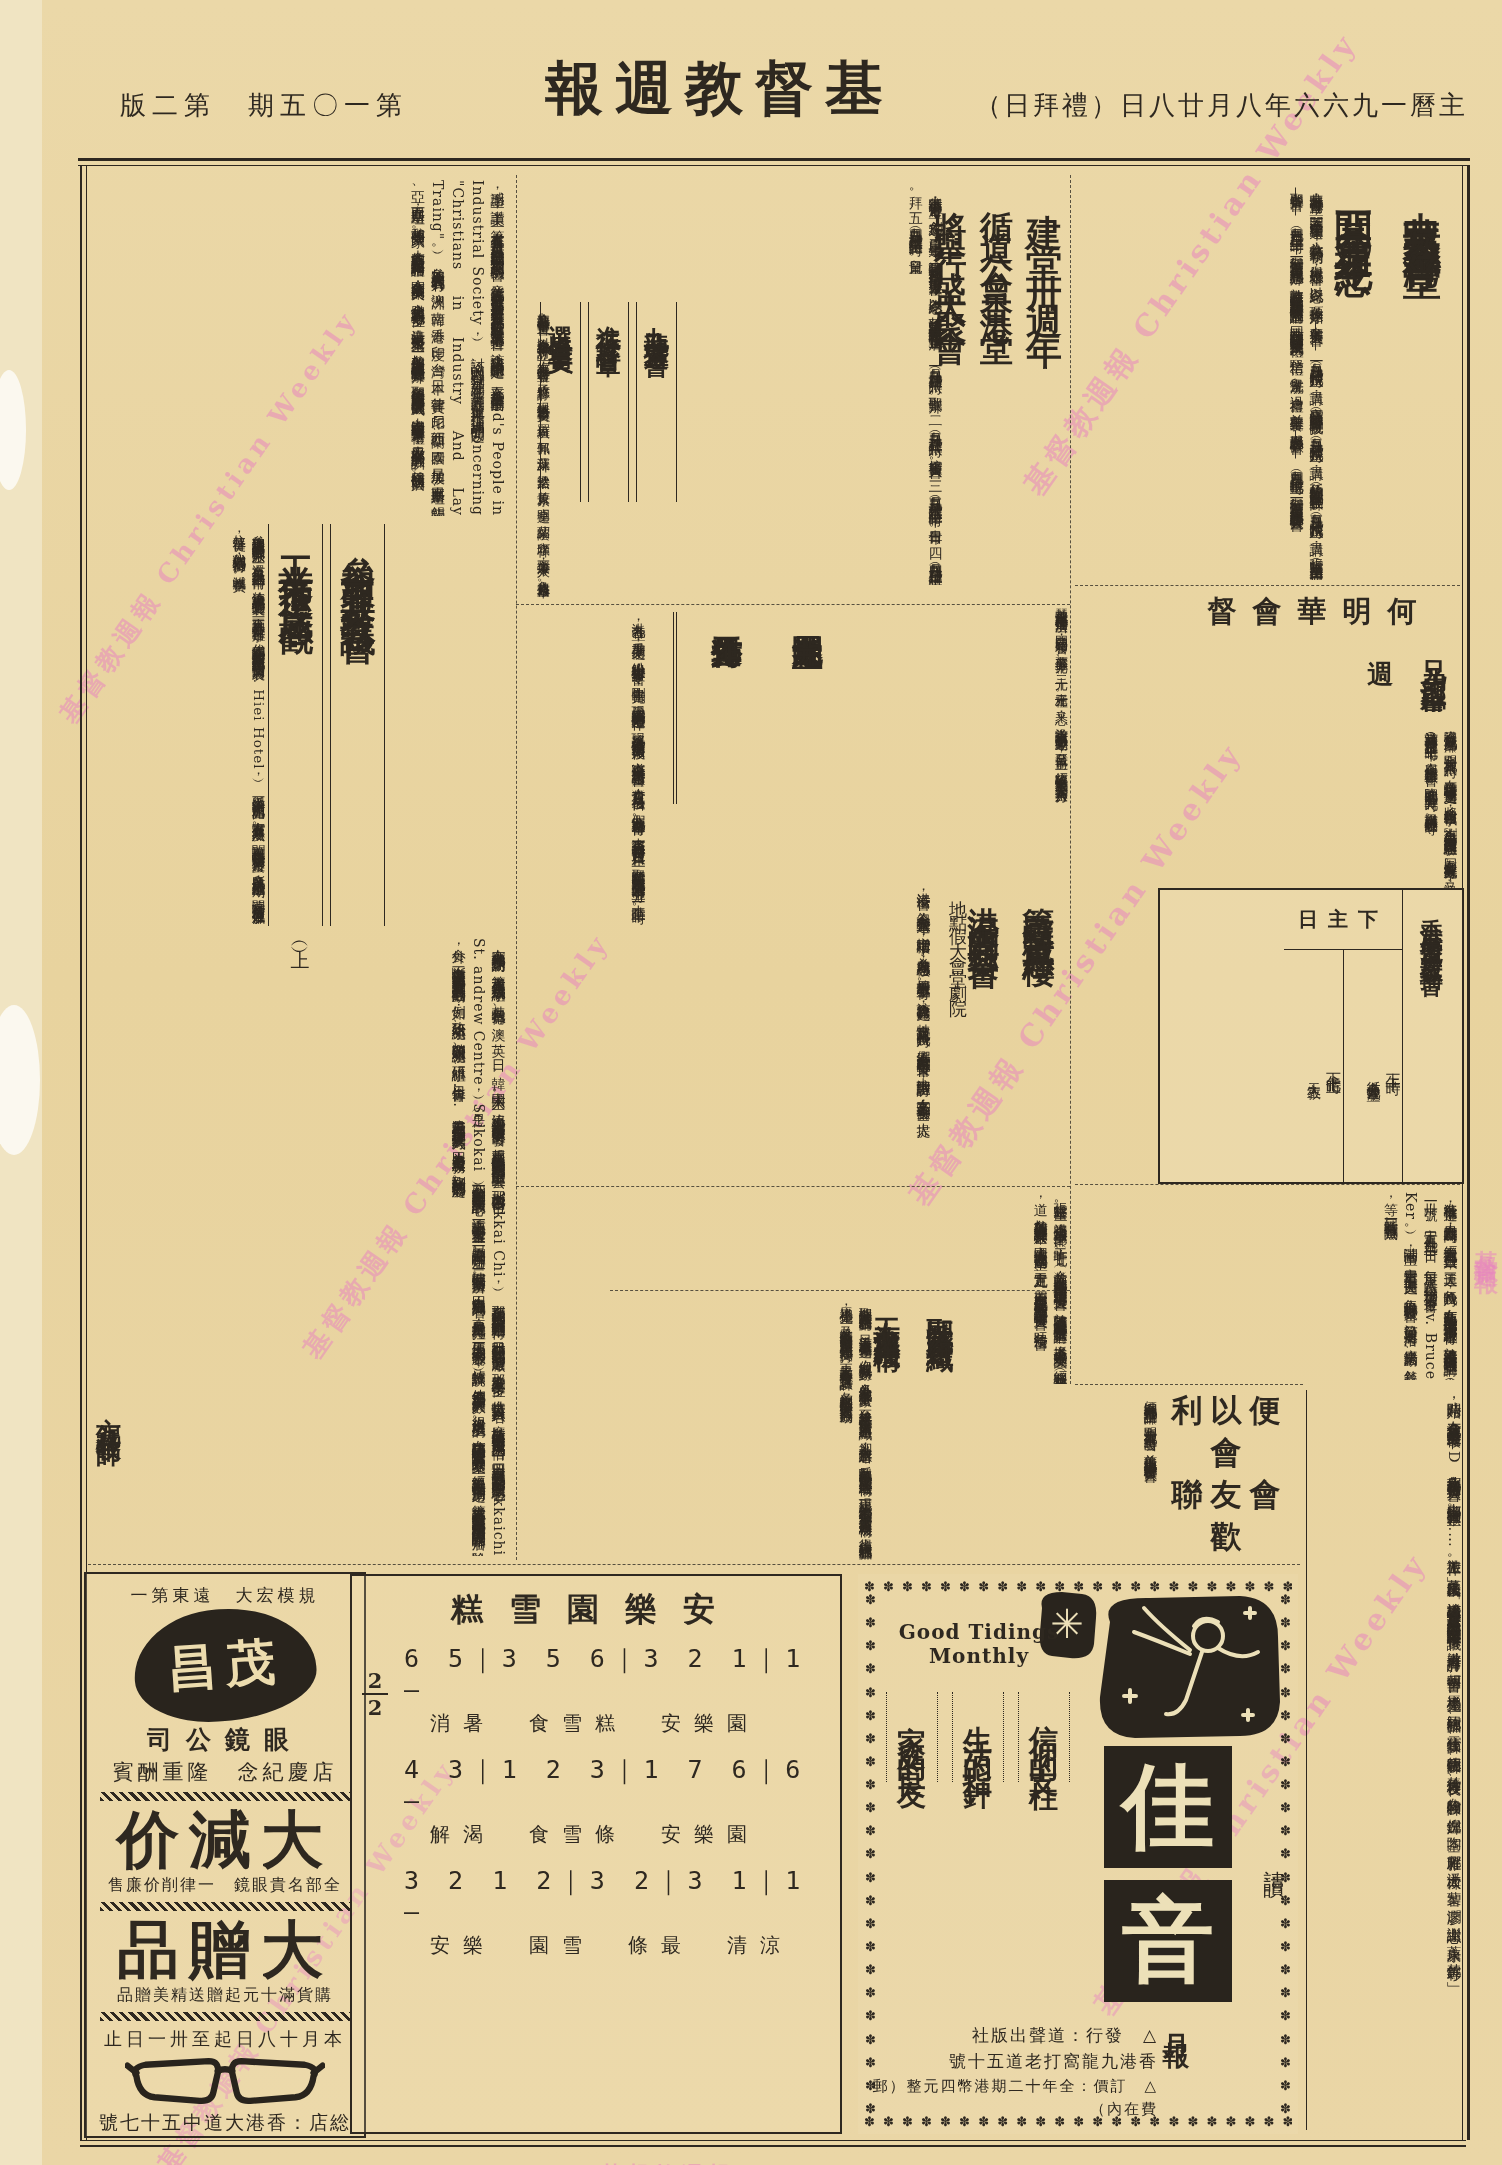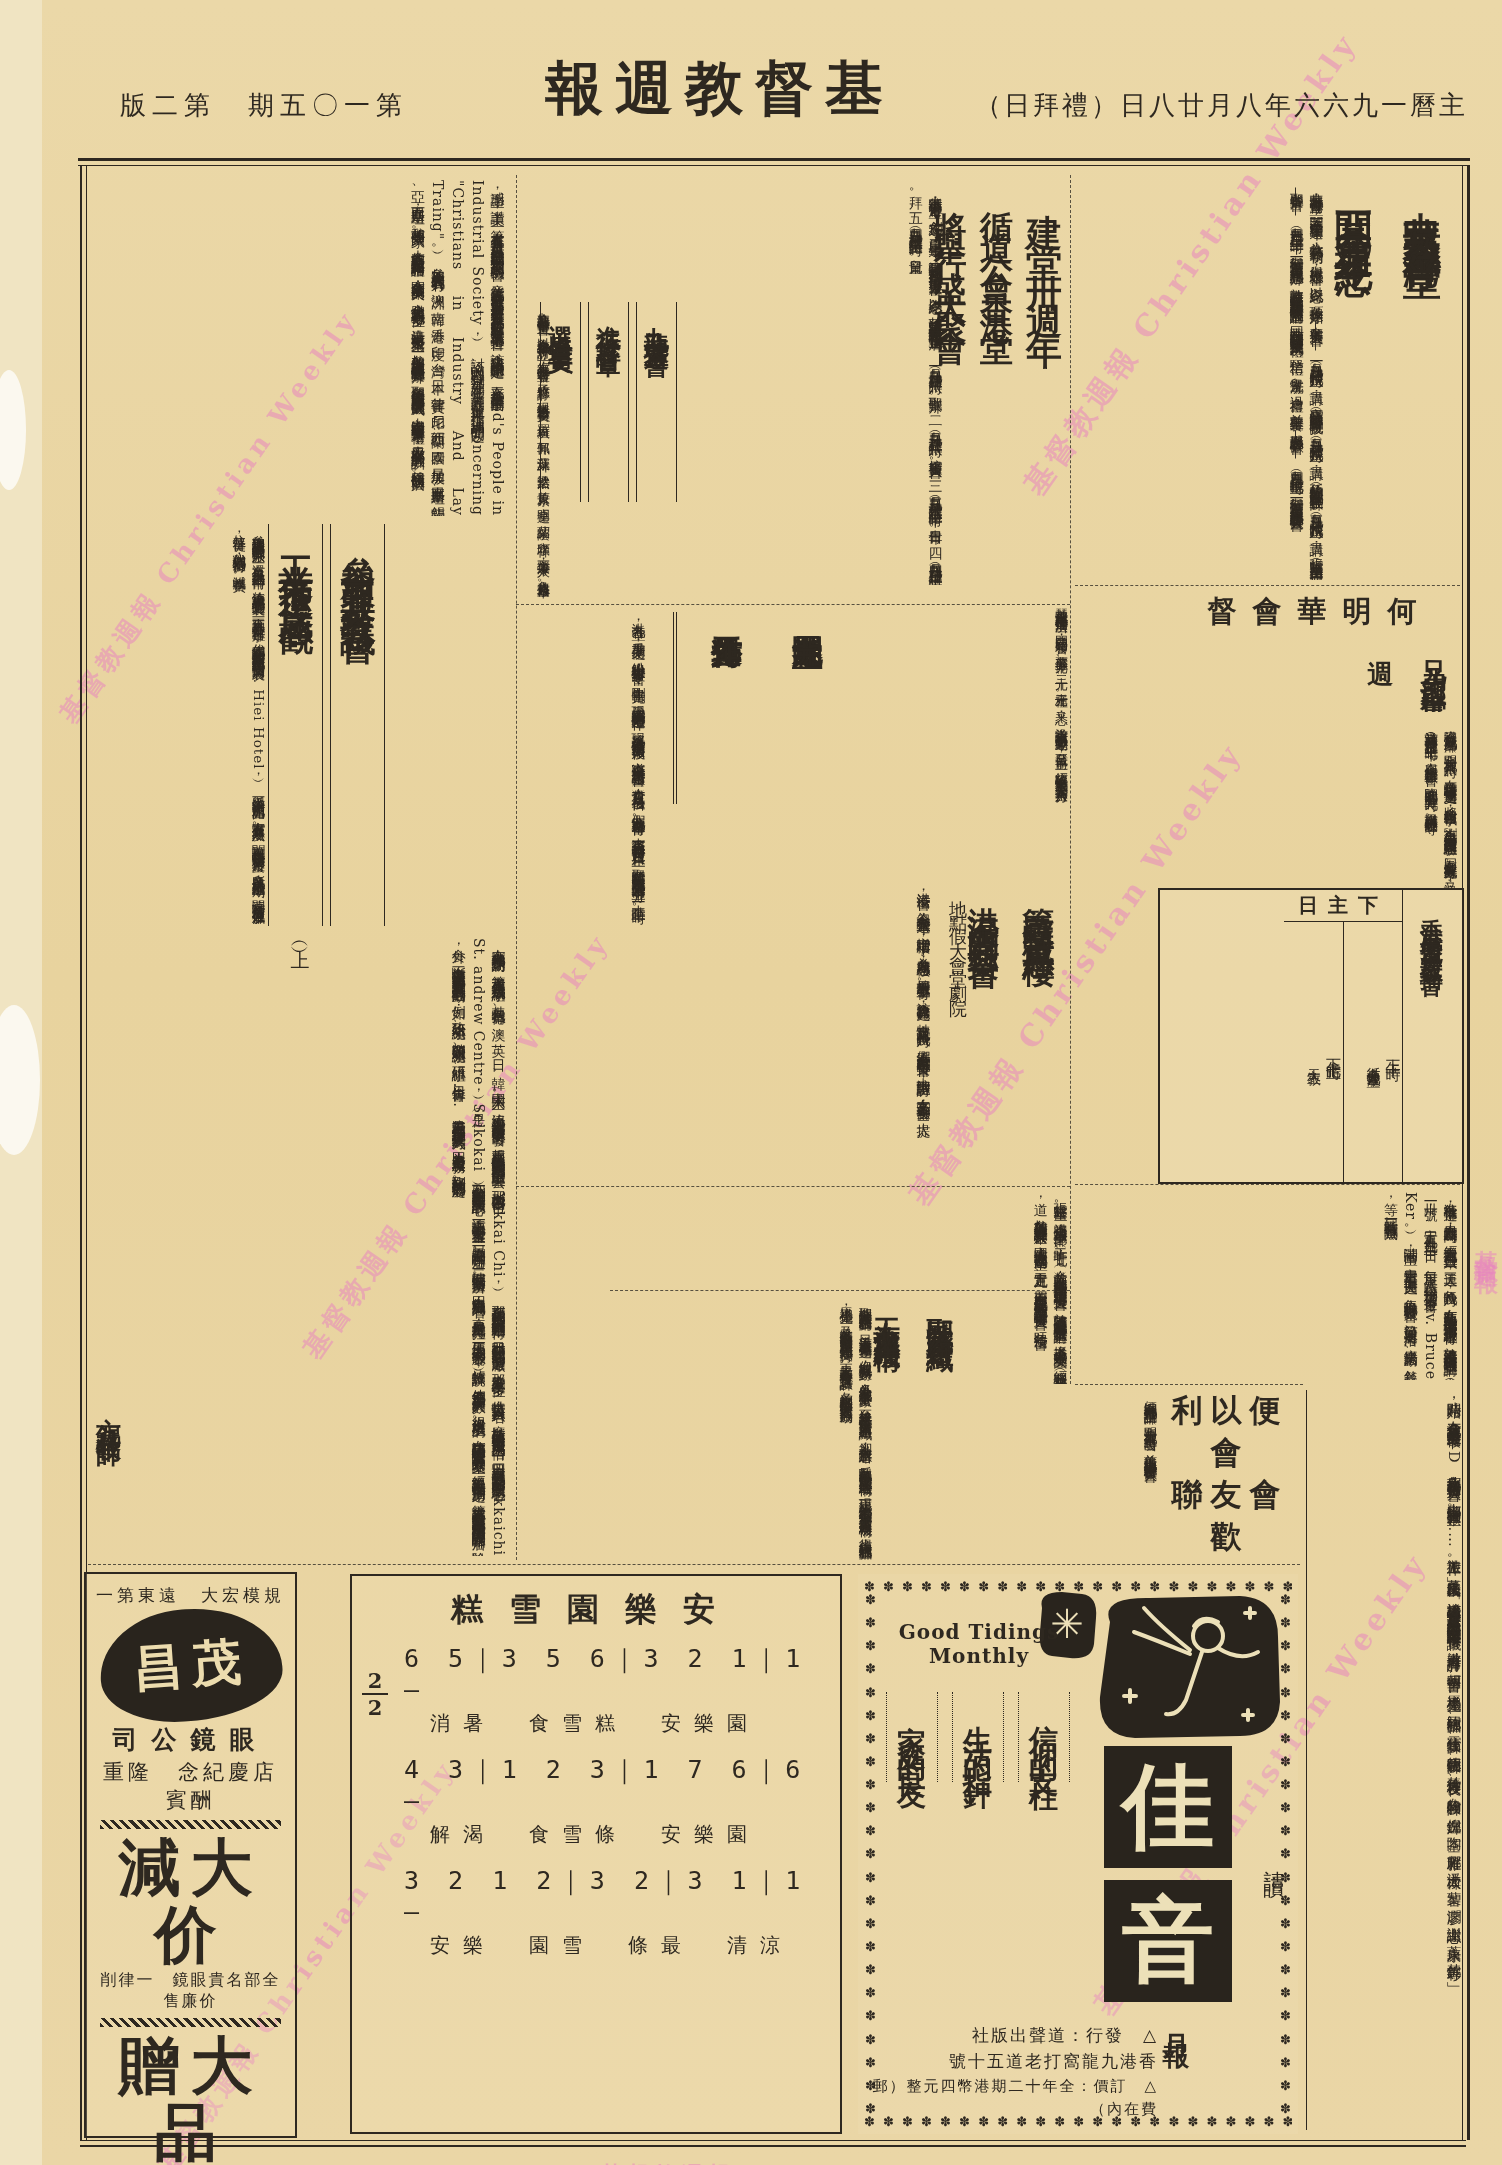--- a/index.html
+++ b/index.html
@@ -29,21 +29,21 @@
   .hl-big p{font-weight:700;}
   .ruled p{border-left:1.5px solid #2e2820;border-right:1.5px solid #2e2820;padding:4px 3px;}
   .hl-horiz{font-weight:700;text-align:center;}
   
   .radio{display:flex;flex-direction:row-reverse;border:2.5px solid #2e2820;background:rgba(244,232,198,.25);}
   .radio-title{font-size:23px;font-weight:700;letter-spacing:6px;padding:10px 14px;
     border-left:1.5px solid #2e2820;display:flex;align-items:center;}
   .radio-group{display:flex;flex-direction:column;width:118px;}
   .radio-group+.radio-group{border-right:1.5px solid #2e2820;}
   .radio-ghead{font-size:20px;letter-spacing:10px;text-align:center;border-bottom:1.5px solid #2e2820;
-    padding:2px 0;font-weight:700;}
+    padding:16px 0;font-weight:700;}
   .radio-slots{display:flex;flex-direction:row-reverse;flex:1;}
   .radio-slot{flex:1;padding:8px 0;display:flex;flex-direction:column;align-items:center;}
   .radio-slot+.radio-slot{border-right:1px solid #2e2820;}
   .radio-time{font-size:15px;letter-spacing:2px;}
   .radio-org{font-size:14px;margin-top:14px;letter-spacing:1px;}
   
   .adbox{border:2px solid #2e2820;background:rgba(243,229,192,.2);}
   .hatch{height:9px;background:repeating-linear-gradient(45deg,#2e2820 0 3px,transparent 3px 6.5px);margin:6px 4px;}
   
   .mc{padding:8px 10px;box-sizing:border-box;}
@@ -203,21 +203,21 @@
   <div class="abs vtxt body-text clip" style="left:92px;top:180px;width:415px;height:336px;">感謝主，讚美主，筆者在本年五月十八日至廿五日這段期間得到一個意想不到的機會，竟能代表香港基督教協進會參加普世基督教會在日本京都舉行的東亞基督教會議工業佈道會。該會議所討論的總題是──在工業社會裏上帝的子民（God's People in Industrial Society），討論的內容特別注意到在工業裏的基督徒與平信徒訓練的問題（Concerning "Christians in Industry And Lay Traing"）。參加這次大會的代表共有：澳洲、南韓、香港、印度、台灣、日本、菲律賓、印尼、紐西蘭、泰國、星加坡、東巴基斯坦、錫蘭、馬來西亞、西巴基斯坦，和越南等十六國家。大會的言語主要是英語和日語兩種。大會開幕後的第二天，全體代表和職員七十多位，清晨七時半起來聚集，參加一個筆者認為極有意義的聖餐崇拜。聖餐所用的儀式是南印度基督教的儀式，由主禮者向守聖餐者傳遞手禮，表示服從主耶穌的教訓，然後同領餅與酒。</div>
   <div class="abs vtxt hl ruled" style="left:274px;top:524px;width:118px;height:402px;">
     <p style="font-size:35px;letter-spacing:9px;font-weight:700;">參加東亞基督教議會</p>
     <p style="font-size:35px;letter-spacing:9px;font-weight:700;">工業佈道後之感觀</p>
   </div>
   <div class="abs vtxt" style="left:288px;top:935px;font-size:19px;">（上）</div>
   <div class="abs vtxt body-text clip" style="left:92px;top:524px;width:176px;height:400px;font-size:13.5px;">參加這次聖禮的除了基督教的宗派外，還有一位是天主教的神甫。這使筆者感想到在主的愛裏，真正的合一并不是一件難事。代表們開會和居住的場所就在山頂一間名貴的酒店裏（Mt. Hiei Hotel），與香港的第一流酒店相比，實在有過之而無不及。聞說在日本很多新婚伴侶來渡蜜月，所以凡是週末或是假期，這間「蜜月酒店」往往有人滿之患。酒店老闆是一位基督徒，對代表們特別優待，減收半費。</div>
   <div class="abs vtxt body-text clip" style="left:138px;top:938px;width:370px;height:618px;">在實地考察和探訪期間，筆者和五位代表被編成一小組，其中包括有德、澳、英、日、韓、中六國人士。這小組在星期六還未進午餐以前便要出發，趕乘兩句多鐘的快班火車開到京都西部的一重工業區去。那地方名叫「四日市」（Yokkai Chi），在那裏我們得到一位聖公會的牧師慇勤招待，即日帶領我們參觀一間石油製造廠。那廠約有工友三千多位，特技高級人員六百名，廠址所佔的面積比香港太古船塢大上兩三倍。「四日市」最有特色的算是一間名叫「聖安德肋中心」（Yokkaichi St. andrew Centre），是（Seikokai）聖公會創辦的一間專為青年工友而設的中心。這中心地下的一邊是會客室，另一邊則是一間咖啡店。二樓有一間活動聚會所。（因為它祇用屏風間着，要是把屏風拉開，便馬上成為一間大客廳了。）據牧師說，他們每主日參加崇拜的人數，很少超過卅名以上的。在該建築物的三樓設有一個可容有多人的交際室，經常租與工友們作正常活動之用。筆者認為香港教會不妨一試的就是在聚會所樓下的另一邊開設一間咖啡店。除以廉價供給青年工友們咖啡和小食外，不斷廣播優美音樂和廣告一些對工友們有益身心的活動。例如：政治研究小組、勞資問題研究小組、研經小組、生日會等……這是向工友們傳福音一種直接生效的方式，因為這是替工友服務，剛好觸到他們的癢處。</div>
   <div class="abs vtxt sig" style="left:92px;top:1398px;height:170px;">方錫基牧師</div>
 
-  <div class="abs adbox mc" style="left:84px;top:1572px;width:213px;height:566px;">
+  <div class="abs adbox mc" style="left:84px;top:1572px;width:282px;height:566px;">
     <div class="line rtl">規模宏大　遠東第一</div>
     <div class="mc-blob">
       <span class="rtl">茂昌</span>
     </div>
     <div class="mc-sub rtl">眼鏡公司</div>
     <div class="line rtl" style="font-size:21px;">店慶紀念　隆重酬賓</div>
     <div class="hatch"></div>
     <div class="mc-big rtl">大減价</div>
     <div class="mc-small rtl">全部名貴眼鏡　一律削价廉售</div>
     <div class="hatch"></div>

